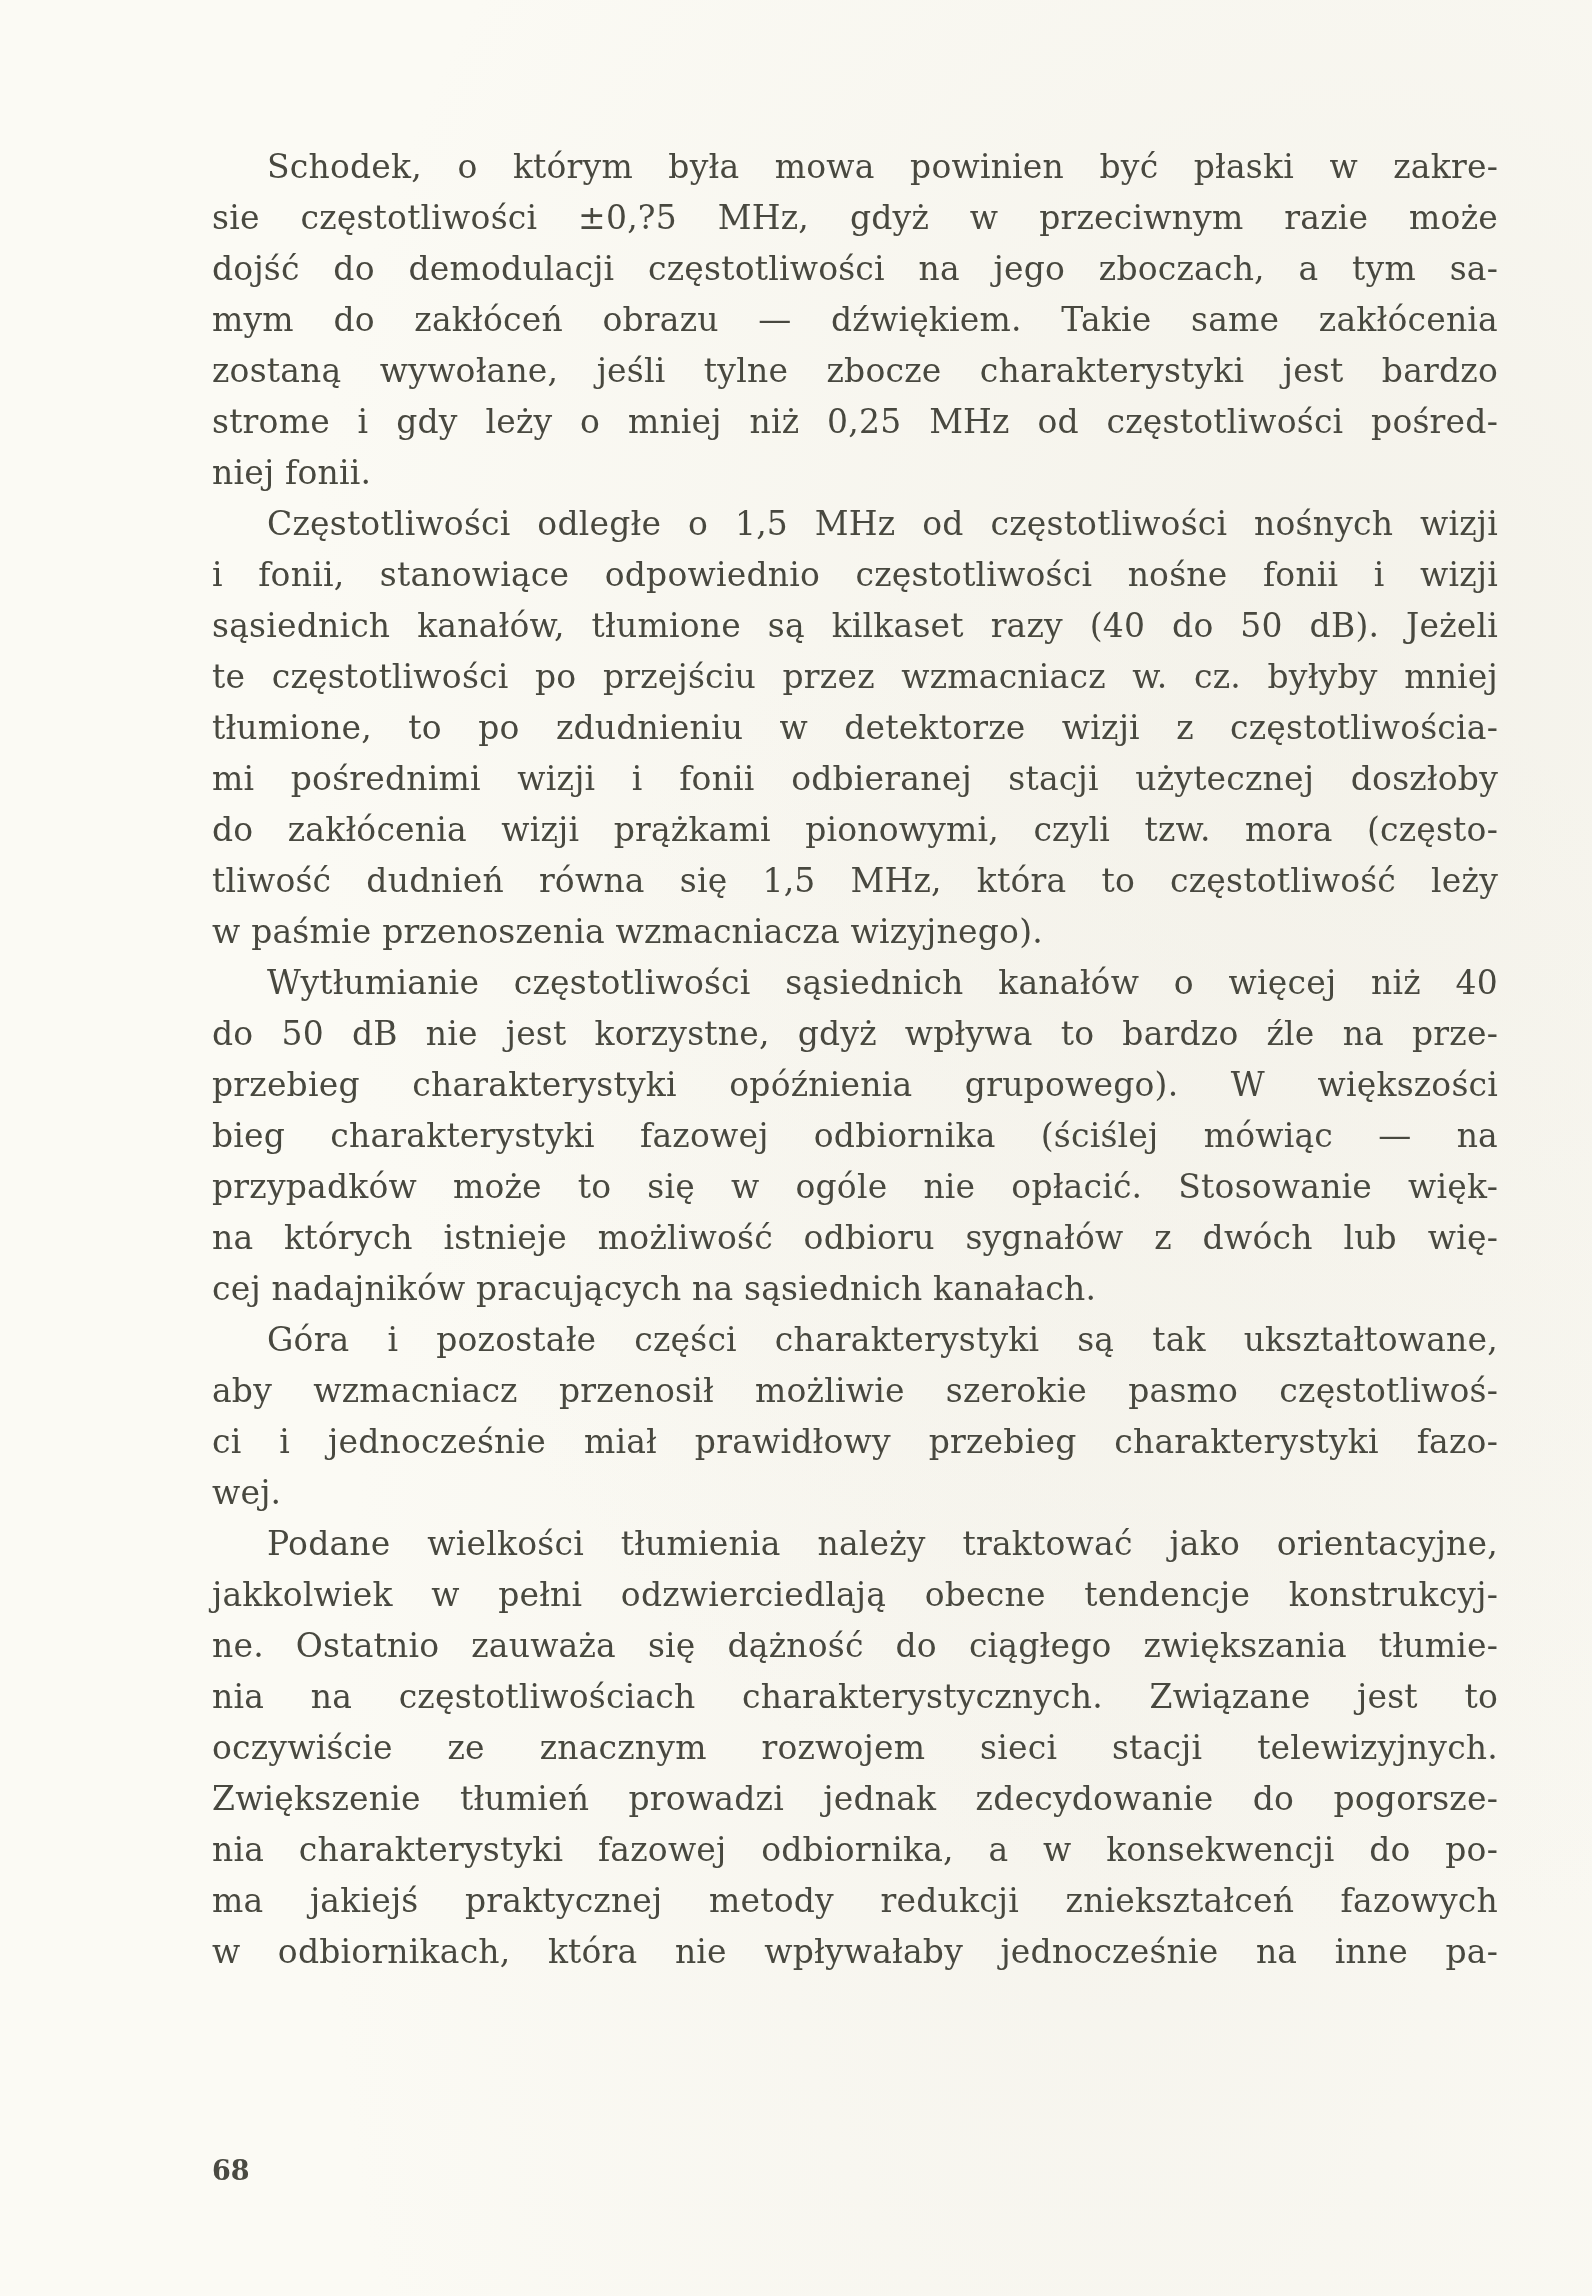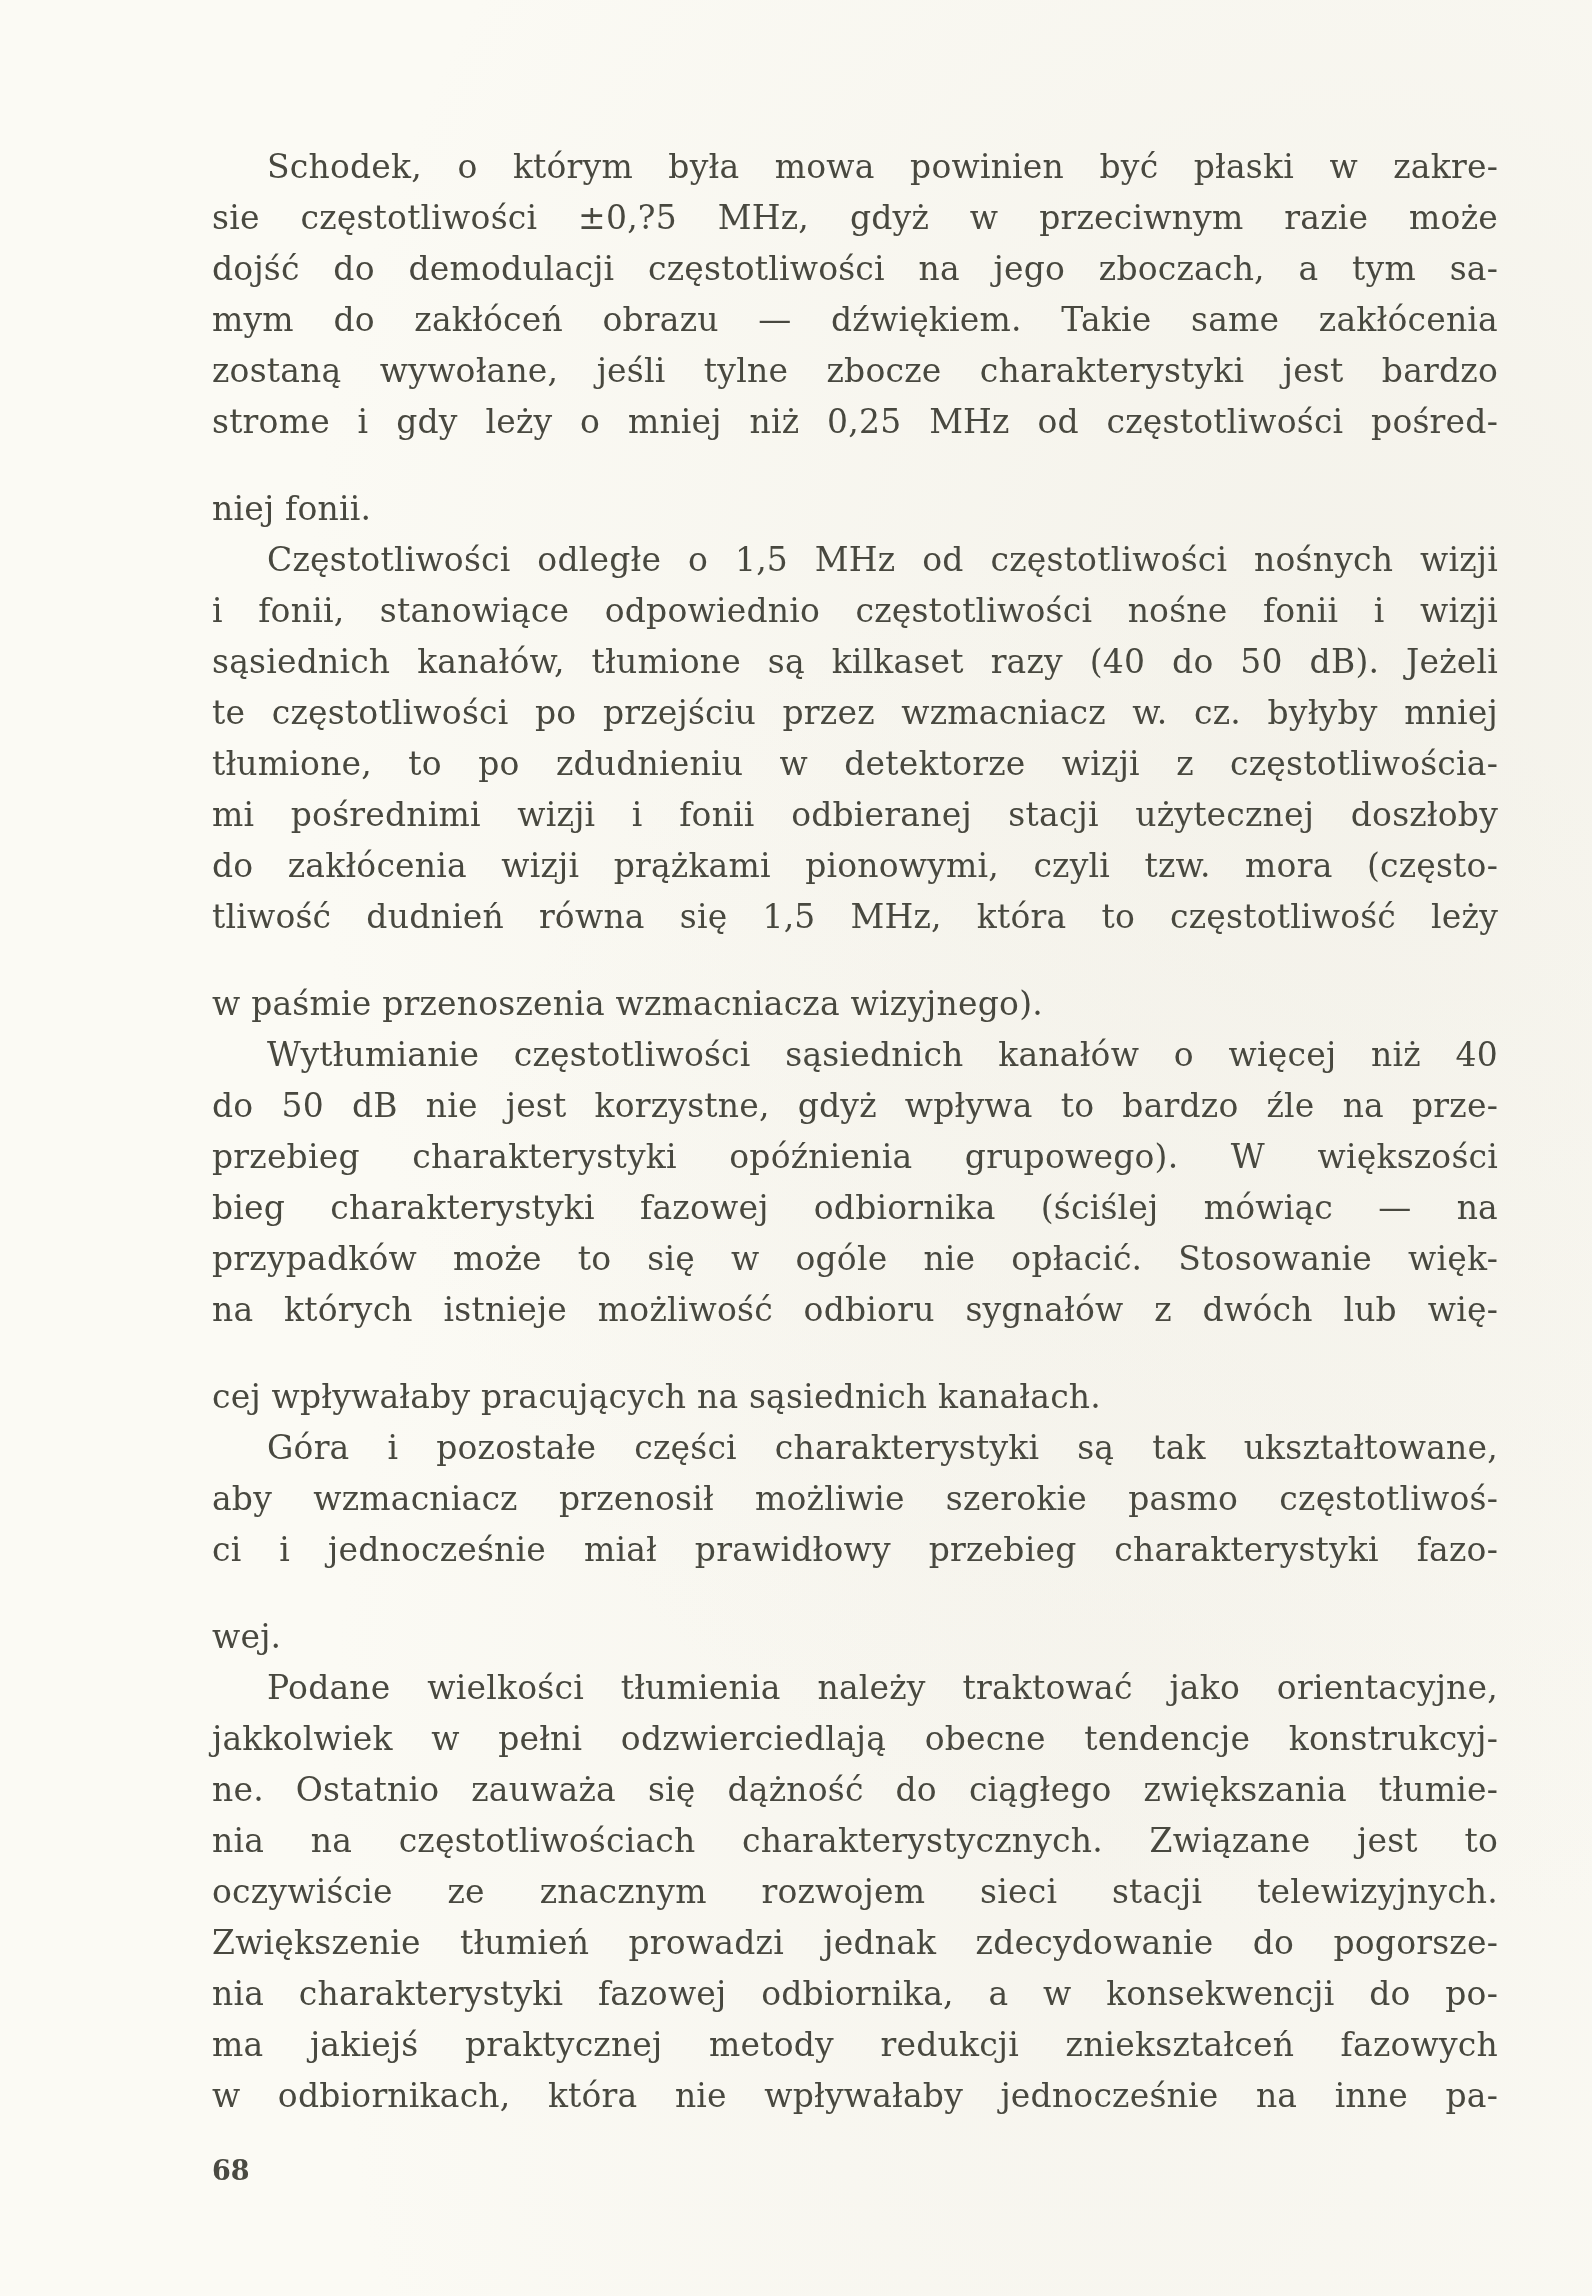--- a/index.html
+++ b/index.html
@@ -39,21 +39,20 @@
     white-space: nowrap;
     text-align: justify;
     text-align-last: justify;
     display: block;
   }
   .line.indent {
     padding-left: 55px;
   }
   .line.last {
     text-align-last: left;
-    margin-top: 36px;
   }
   .page-number {
     position: absolute;
     left: 212px;
     top: 2155px;
     font-family: "DejaVu Serif", "Liberation Serif", serif;
     font-weight: bold;
     font-size: 27px;
     color: #4a4a42;
   }
@@ -86,21 +85,21 @@
       <span class="line last">w paśmie przenoszenia wzmacniacza wizyjnego).</span>
     </div>
 
     <div class="paragraph">
       <span class="line indent">Wytłumianie częstotliwości sąsiednich kanałów o więcej niż 40</span>
       <span class="line">do 50 dB nie jest korzystne, gdyż wpływa to bardzo źle na prze-</span>
       <span class="line">przebieg charakterystyki opóźnienia grupowego). W większości</span>
       <span class="line">bieg charakterystyki fazowej odbiornika (ściślej mówiąc — na</span>
       <span class="line">przypadków może to się w ogóle nie opłacić. Stosowanie więk-</span>
       <span class="line">na których istnieje możliwość odbioru sygnałów z dwóch lub wię-</span>
-      <span class="line last">cej wpływałaby pracujących na sąsiednich kanałach.</span>
+      <span class="line last">cej nadajników pracujących na sąsiednich kanałach.</span>
     </div>
 
     <div class="paragraph">
       <span class="line indent">Góra i pozostałe części charakterystyki są tak ukształtowane,</span>
       <span class="line">aby wzmacniacz przenosił możliwie szerokie pasmo częstotliwoś-</span>
       <span class="line">ci i jednocześnie miał prawidłowy przebieg charakterystyki fazo-</span>
       <span class="line last">wej.</span>
     </div>
 
     <div class="paragraph">

